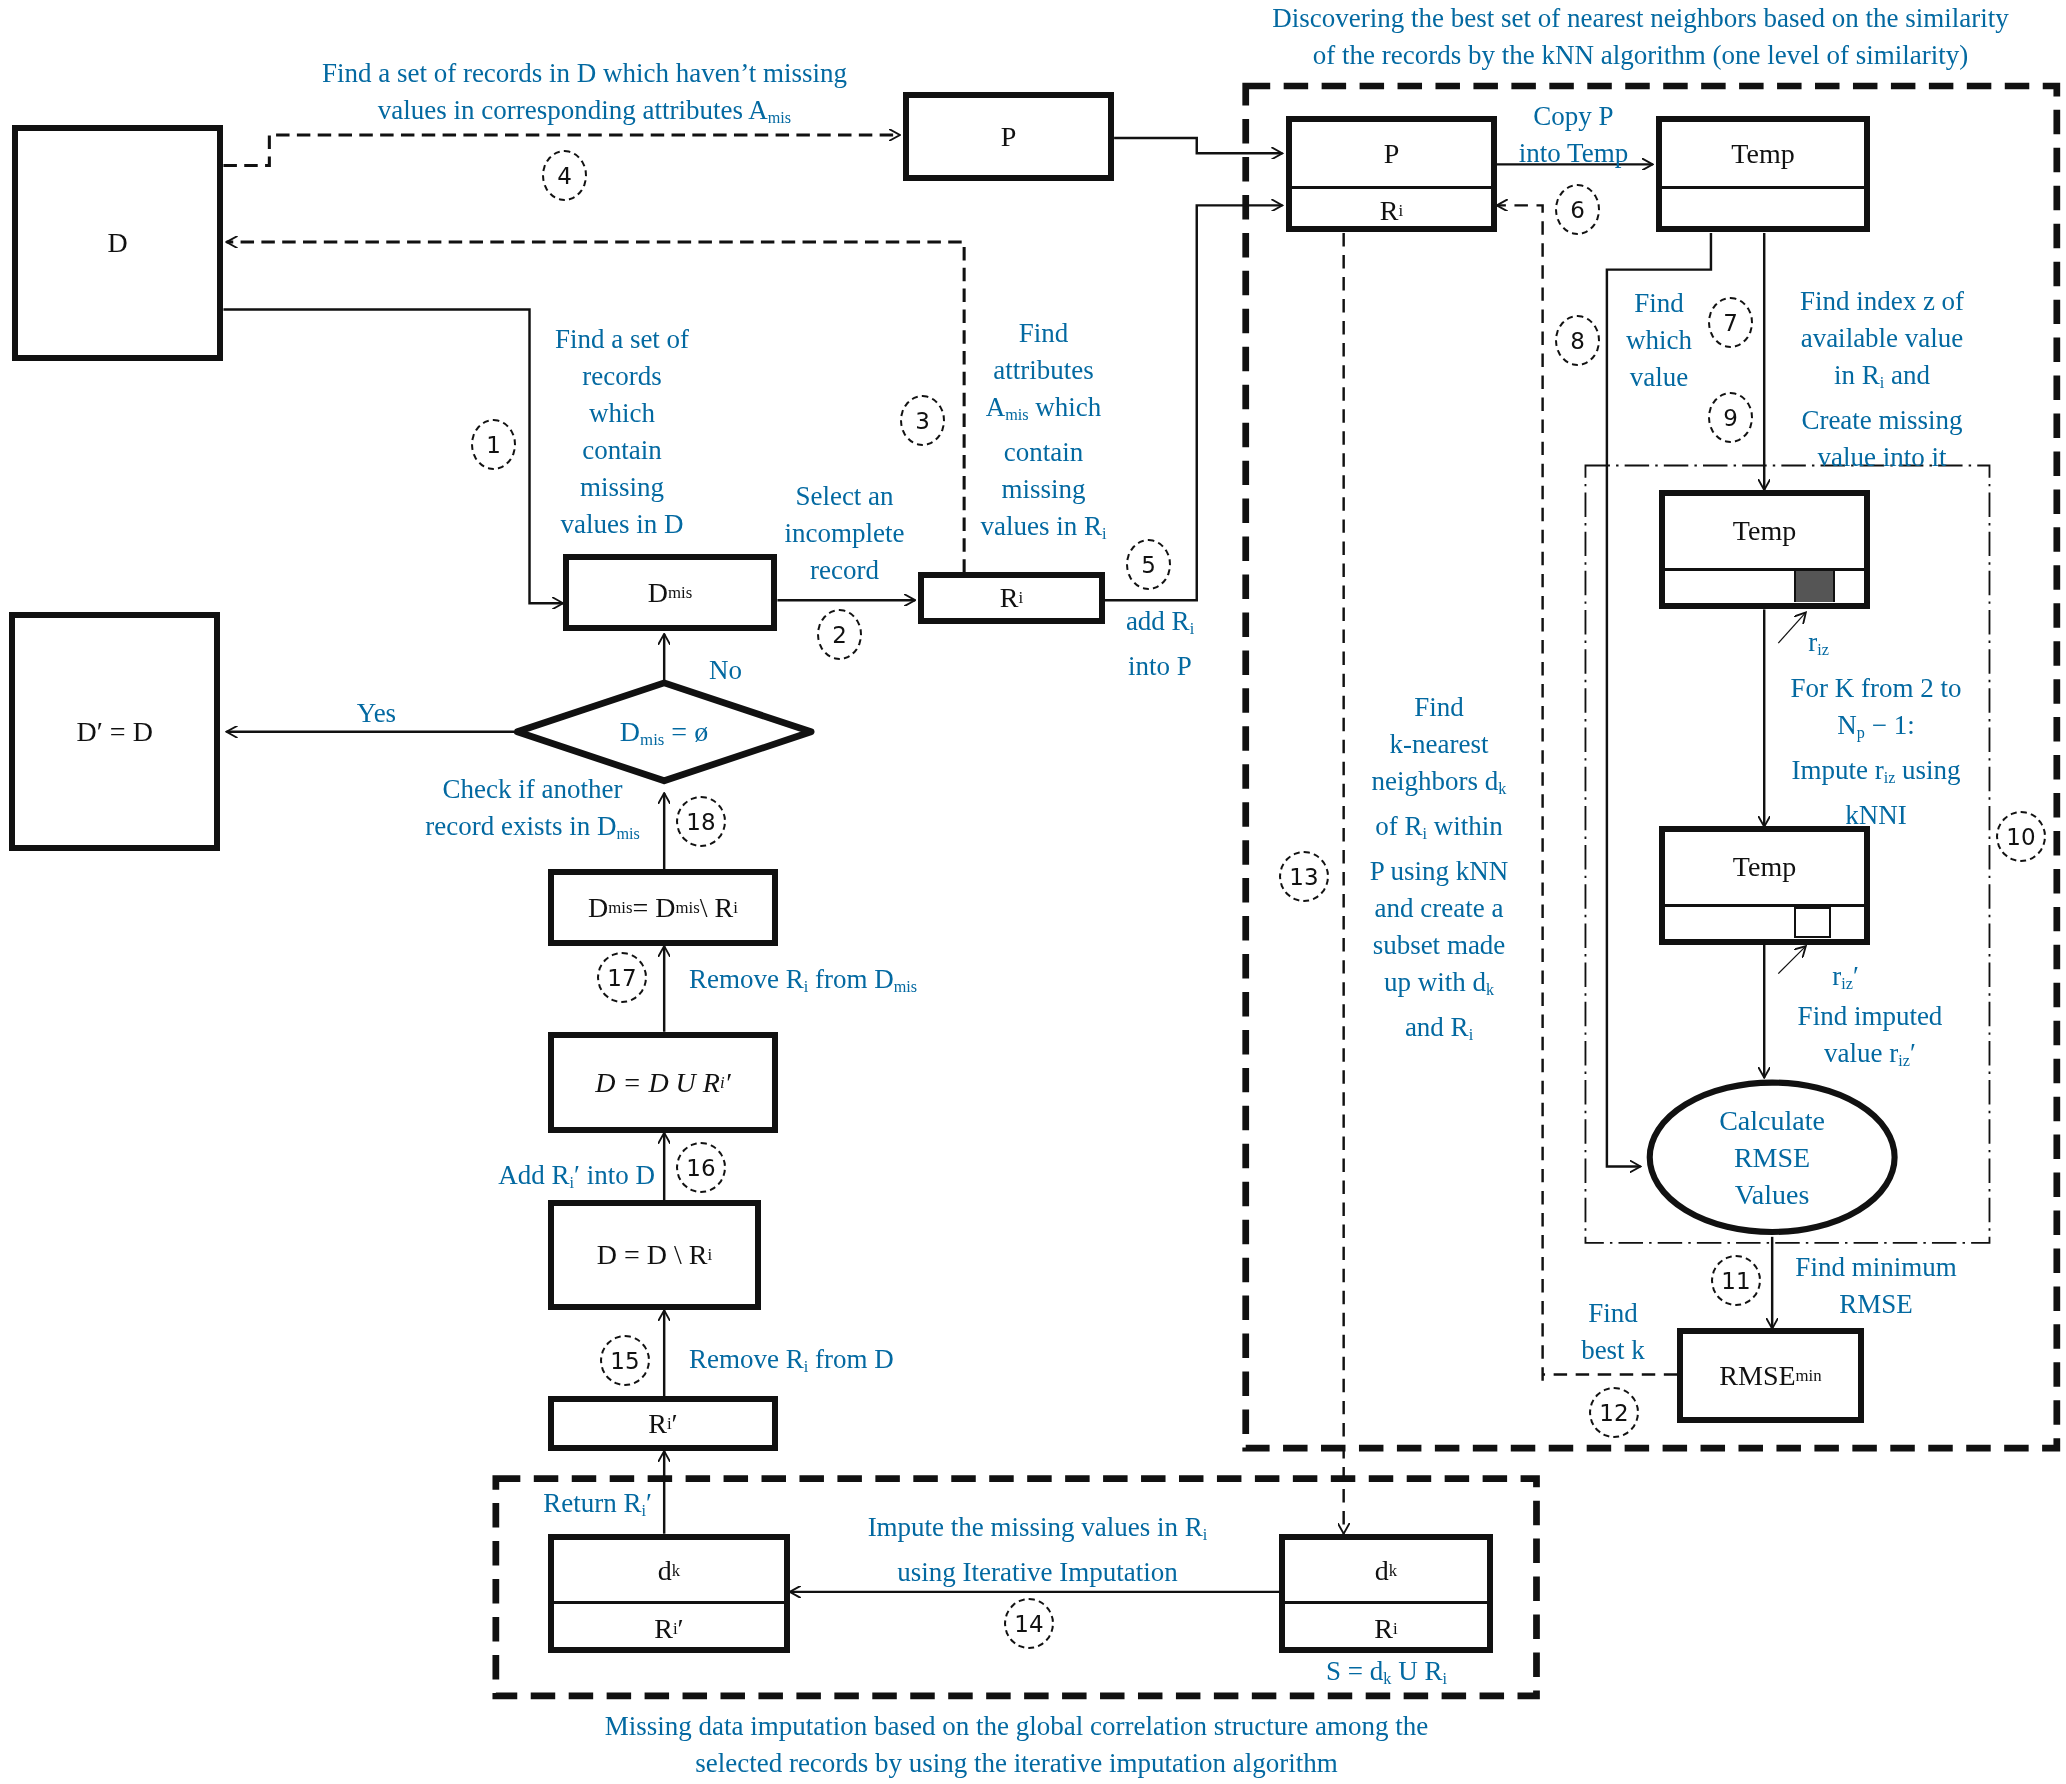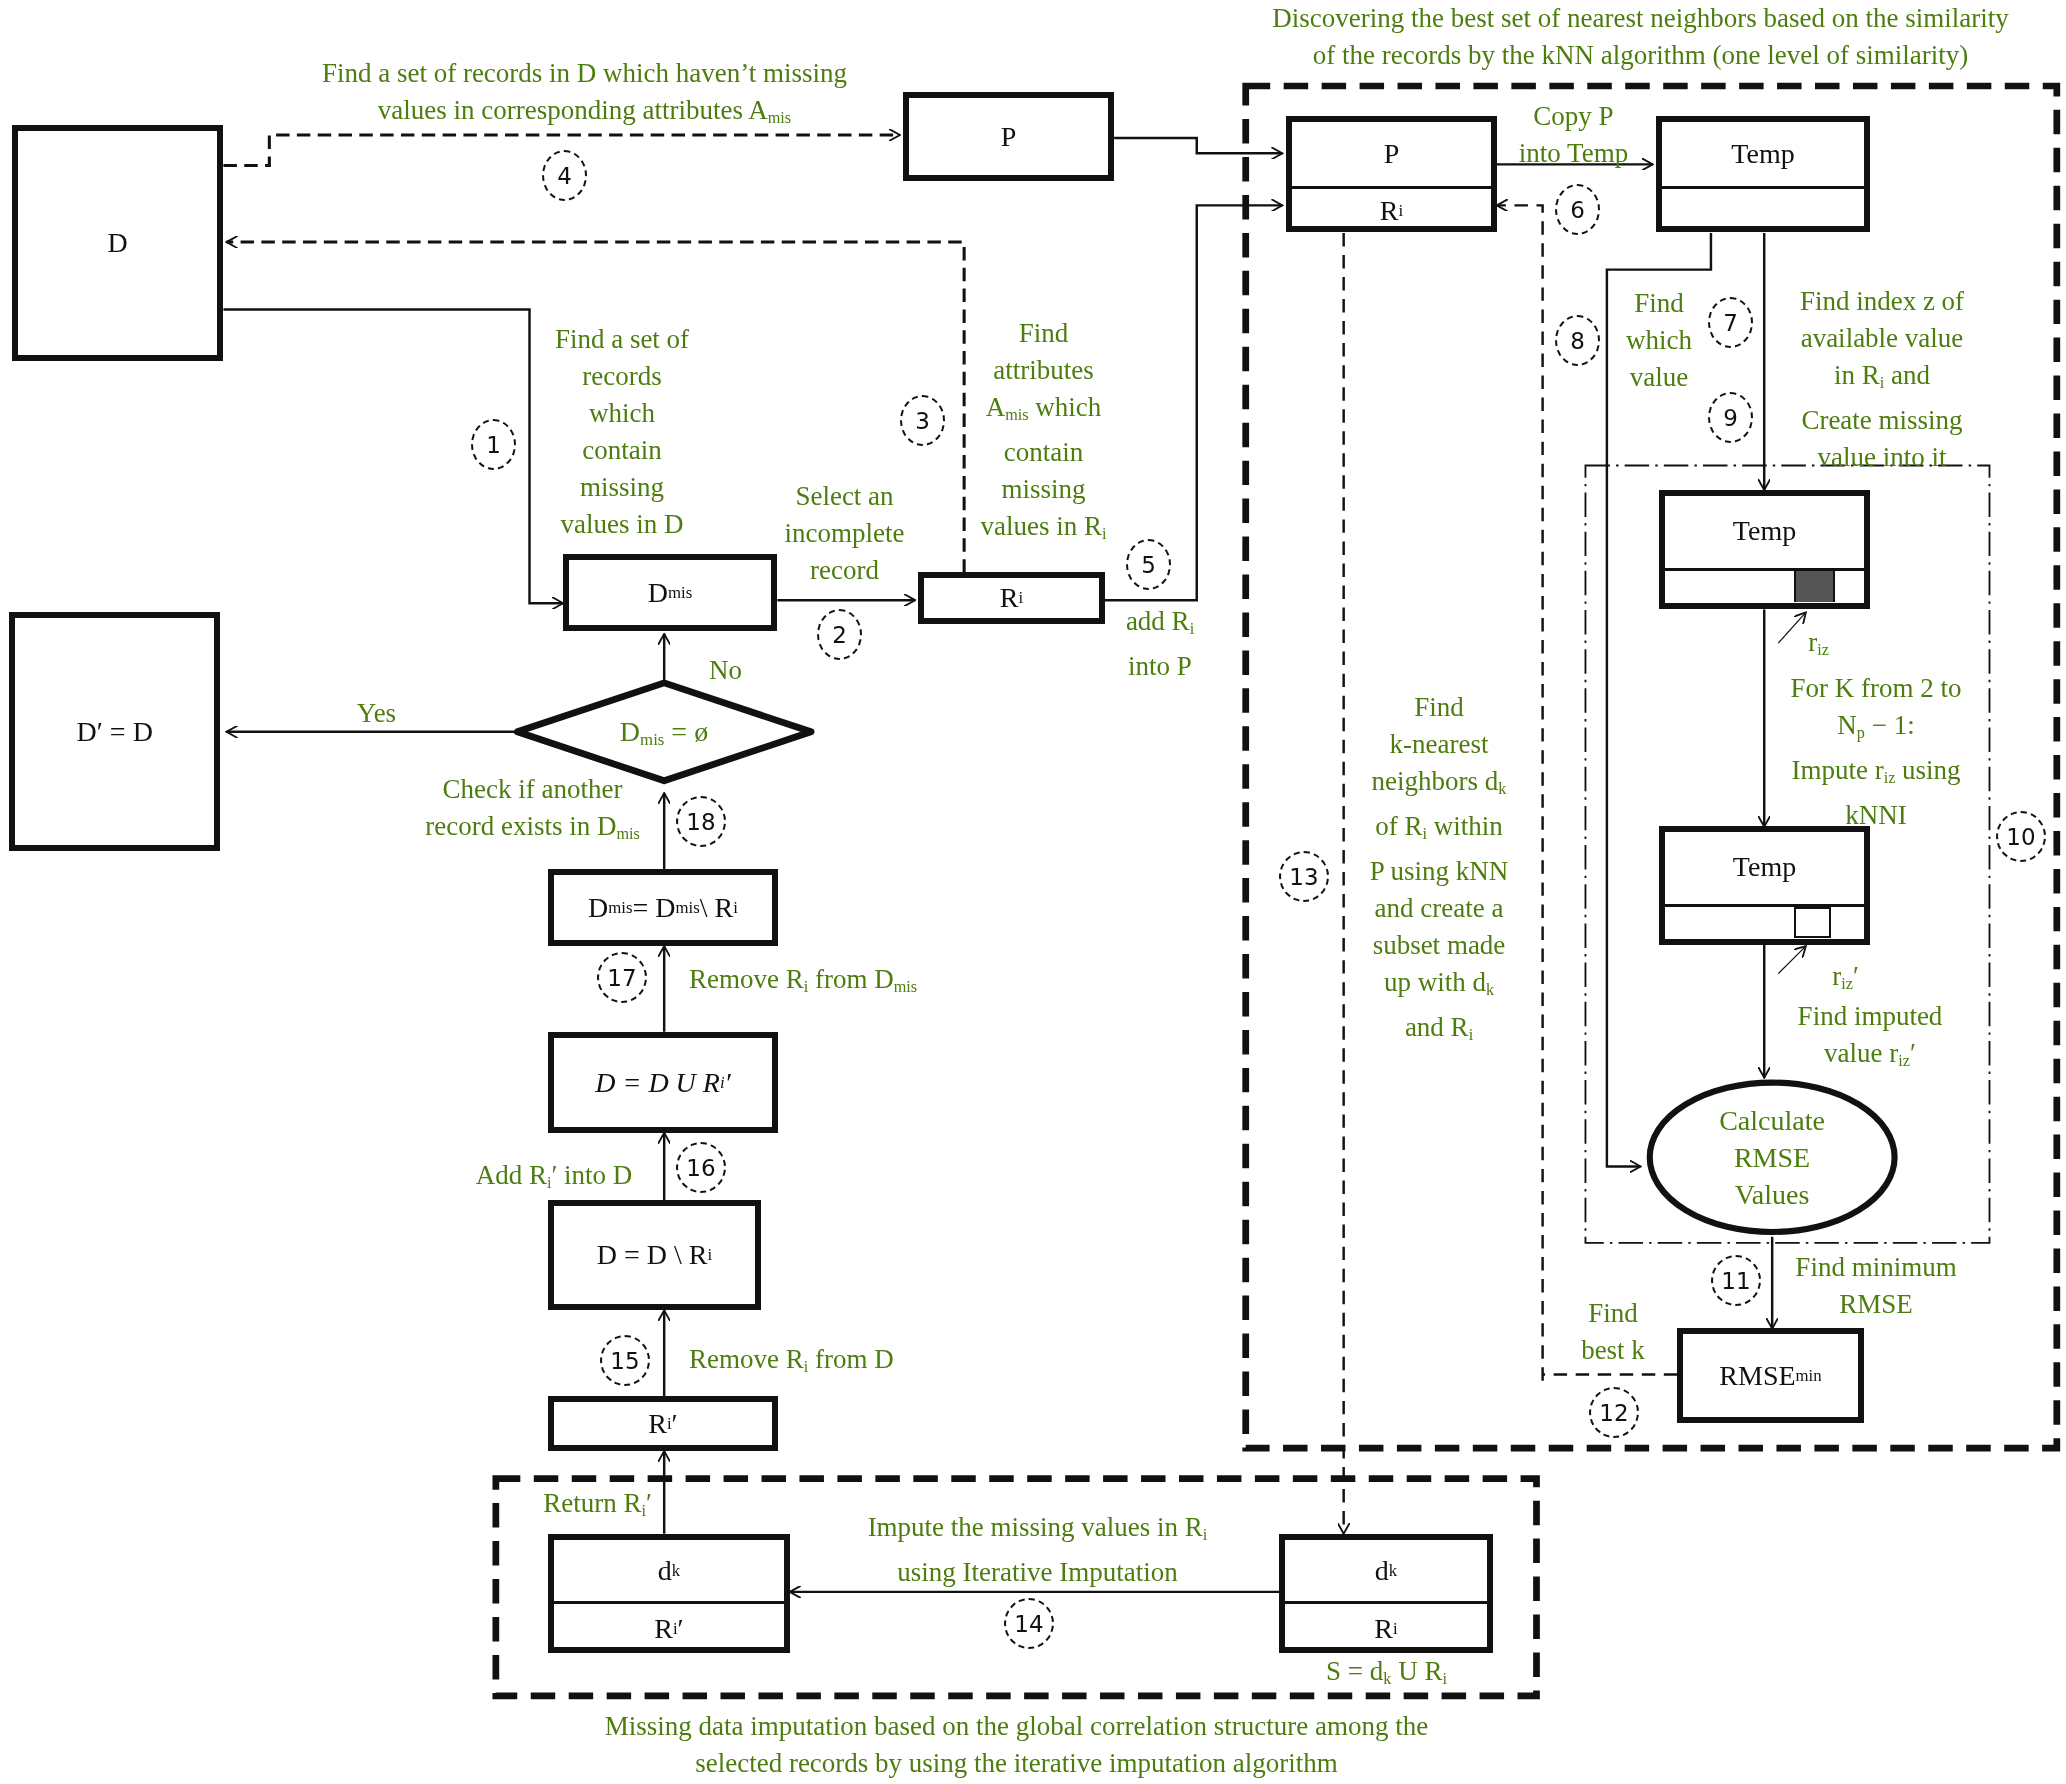--- a/index.html
+++ b/index.html
@@ -1,19 +1,19 @@
 <!DOCTYPE html>
 <html style="font-size:9.8px"><head>
 <meta charset="utf-8">
 <style>
   html, body { margin:0; padding:0; background:#ffffff; }
   body { width:2066px; height:1785px; position:relative; overflow:hidden;
          font-family:"Liberation Serif", "DejaVu Serif", serif; color:#111; }
   svg#canvas { position:absolute; left:0; top:0; }
-  .lbl { position:absolute; font-size:27px; line-height:37px; text-align:center; white-space:nowrap; color:#4d7c0f; }
+  .lbl { position:absolute; font-size:27px; line-height:37px; text-align:center; white-space:nowrap; color:#0369a1; }
   .box { position:absolute; border:6.7px solid #111; background:#fff; box-sizing:border-box;
          display:flex; align-items:center; justify-content:center; font-size:28px; }
   .rowbox { position:absolute; border:6.7px solid #111; background:#fff; box-sizing:border-box; }
   .rowbox .cell { position:absolute; left:0; right:0; display:flex; align-items:center; justify-content:center; font-size:28px; }
   .rowbox .divider { position:absolute; left:0; right:0; height:0; border-top:3.1px solid #111; }
   .step { position:absolute; width:45px; height:51px; border:2.4px dashed #111; border-radius:50%;
           display:flex; align-items:center; justify-content:center; font-family:"DejaVu Sans", sans-serif;
           font-size:23px; box-sizing:border-box; background:#fff; }
   sub { font-size:60%; vertical-align:-0.25em; }
 </style>
@@ -234,21 +234,21 @@
 </div>
 <div class="lbl" style="left:698px;top:652px;width:55px;"><span>No</span></div>
 <div class="lbl" style="left:343px;top:695px;width:67px;"><span>Yes</span></div>
 <div class="lbl" style="left:416px;top:771px;width:233px;">
   <div>Check if another</div>
   <div><span>record exists in D</span><sub>mis</sub></div>
 </div>
 <div class="lbl" style="left:689px;top:961px;width:275px;text-align:left;">
   <span>Remove R</span><sub>i</sub><span> from D</span><sub>mis</sub>
 </div>
-<div class="lbl" style="left:453px;top:1157px;width:202px;">
+<div class="lbl" style="left:453px;top:1157px;width:202px;text-align:right;">
   <span>Add R</span><sub>i</sub><span>′ into D</span>
 </div>
 <div class="lbl" style="left:689px;top:1341px;width:257px;text-align:left;">
   <span>Remove R</span><sub>i</sub><span> from D</span>
 </div>
 <div class="lbl" style="left:533px;top:1485px;width:129px;">
   <span>Return R</span><sub>i</sub><span>′</span>
 </div>
 <div class="lbl" style="left:814px;top:1509px;width:447px;">
   <div><span>Impute the missing values in R</span><sub>i</sub></div>

